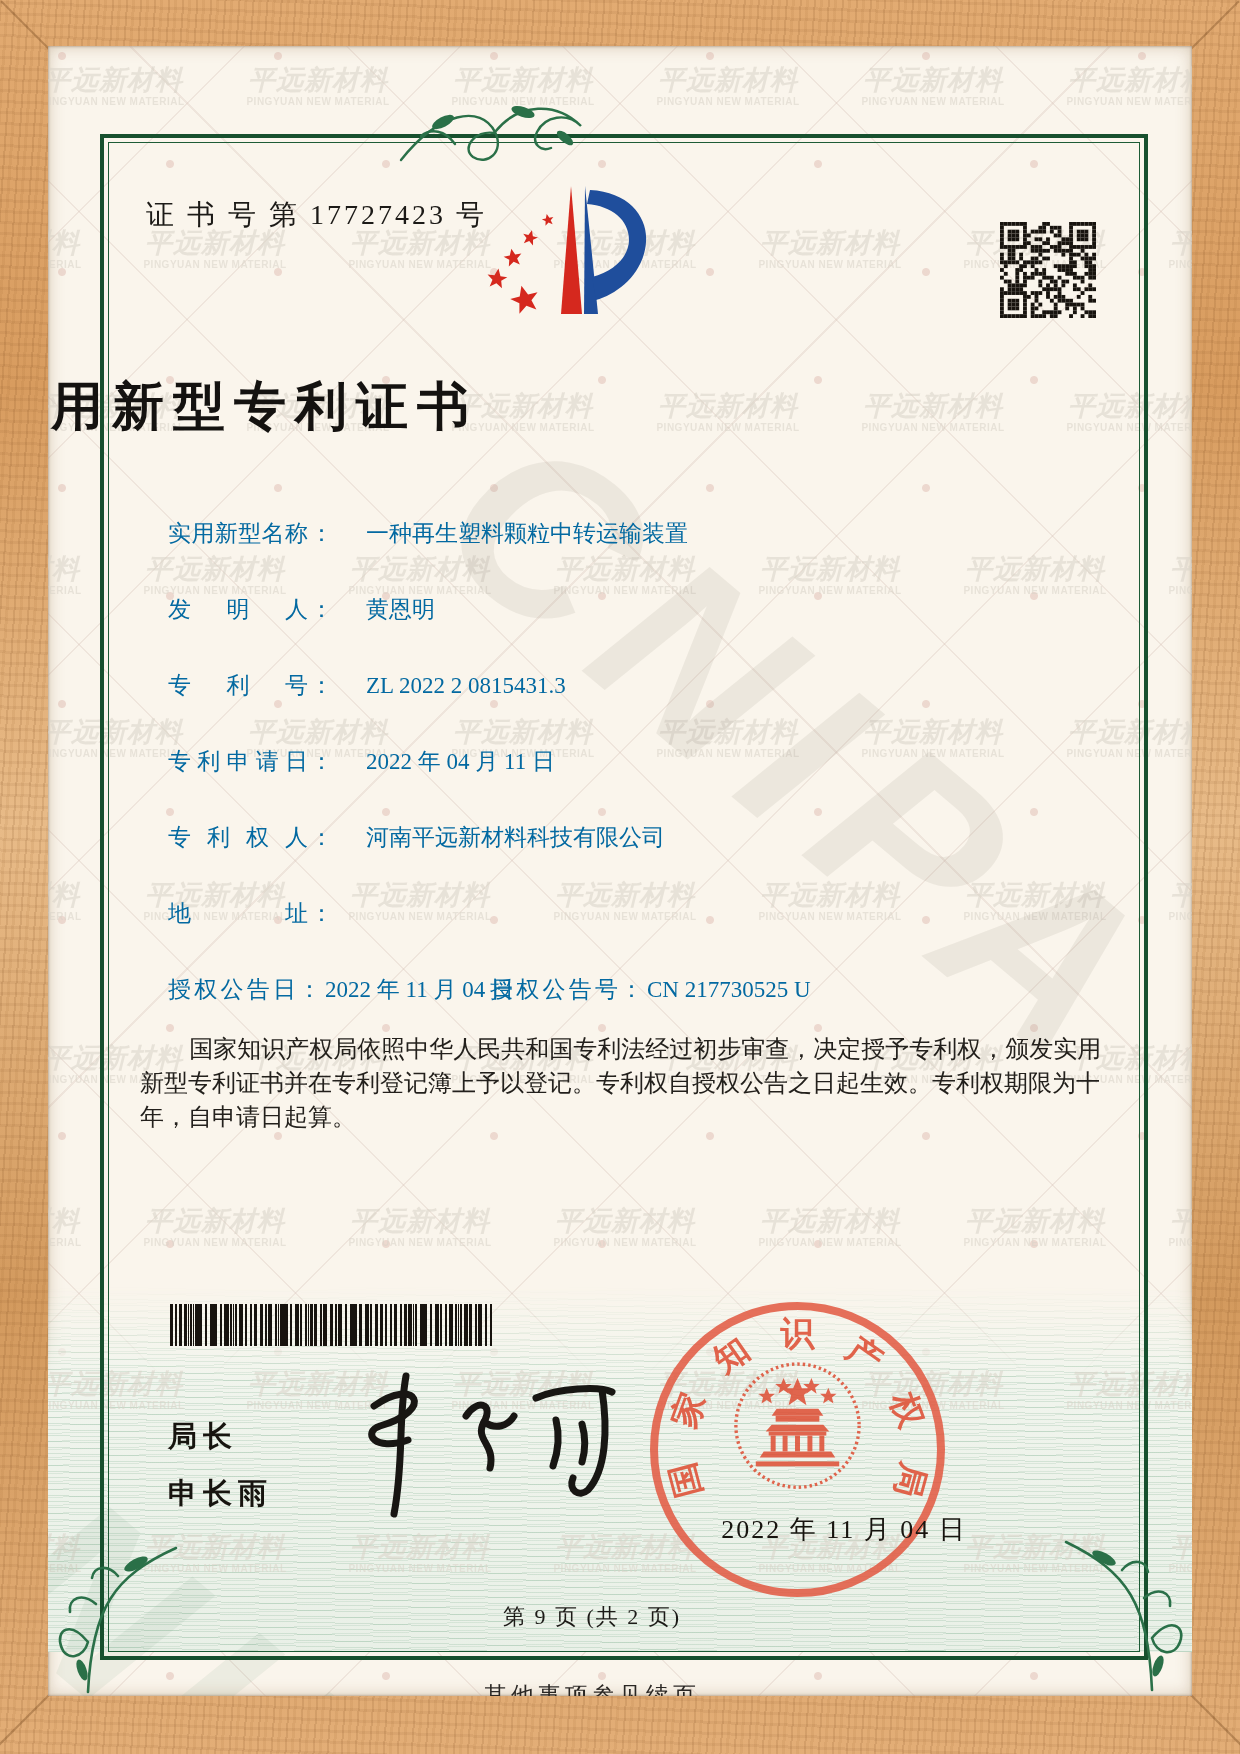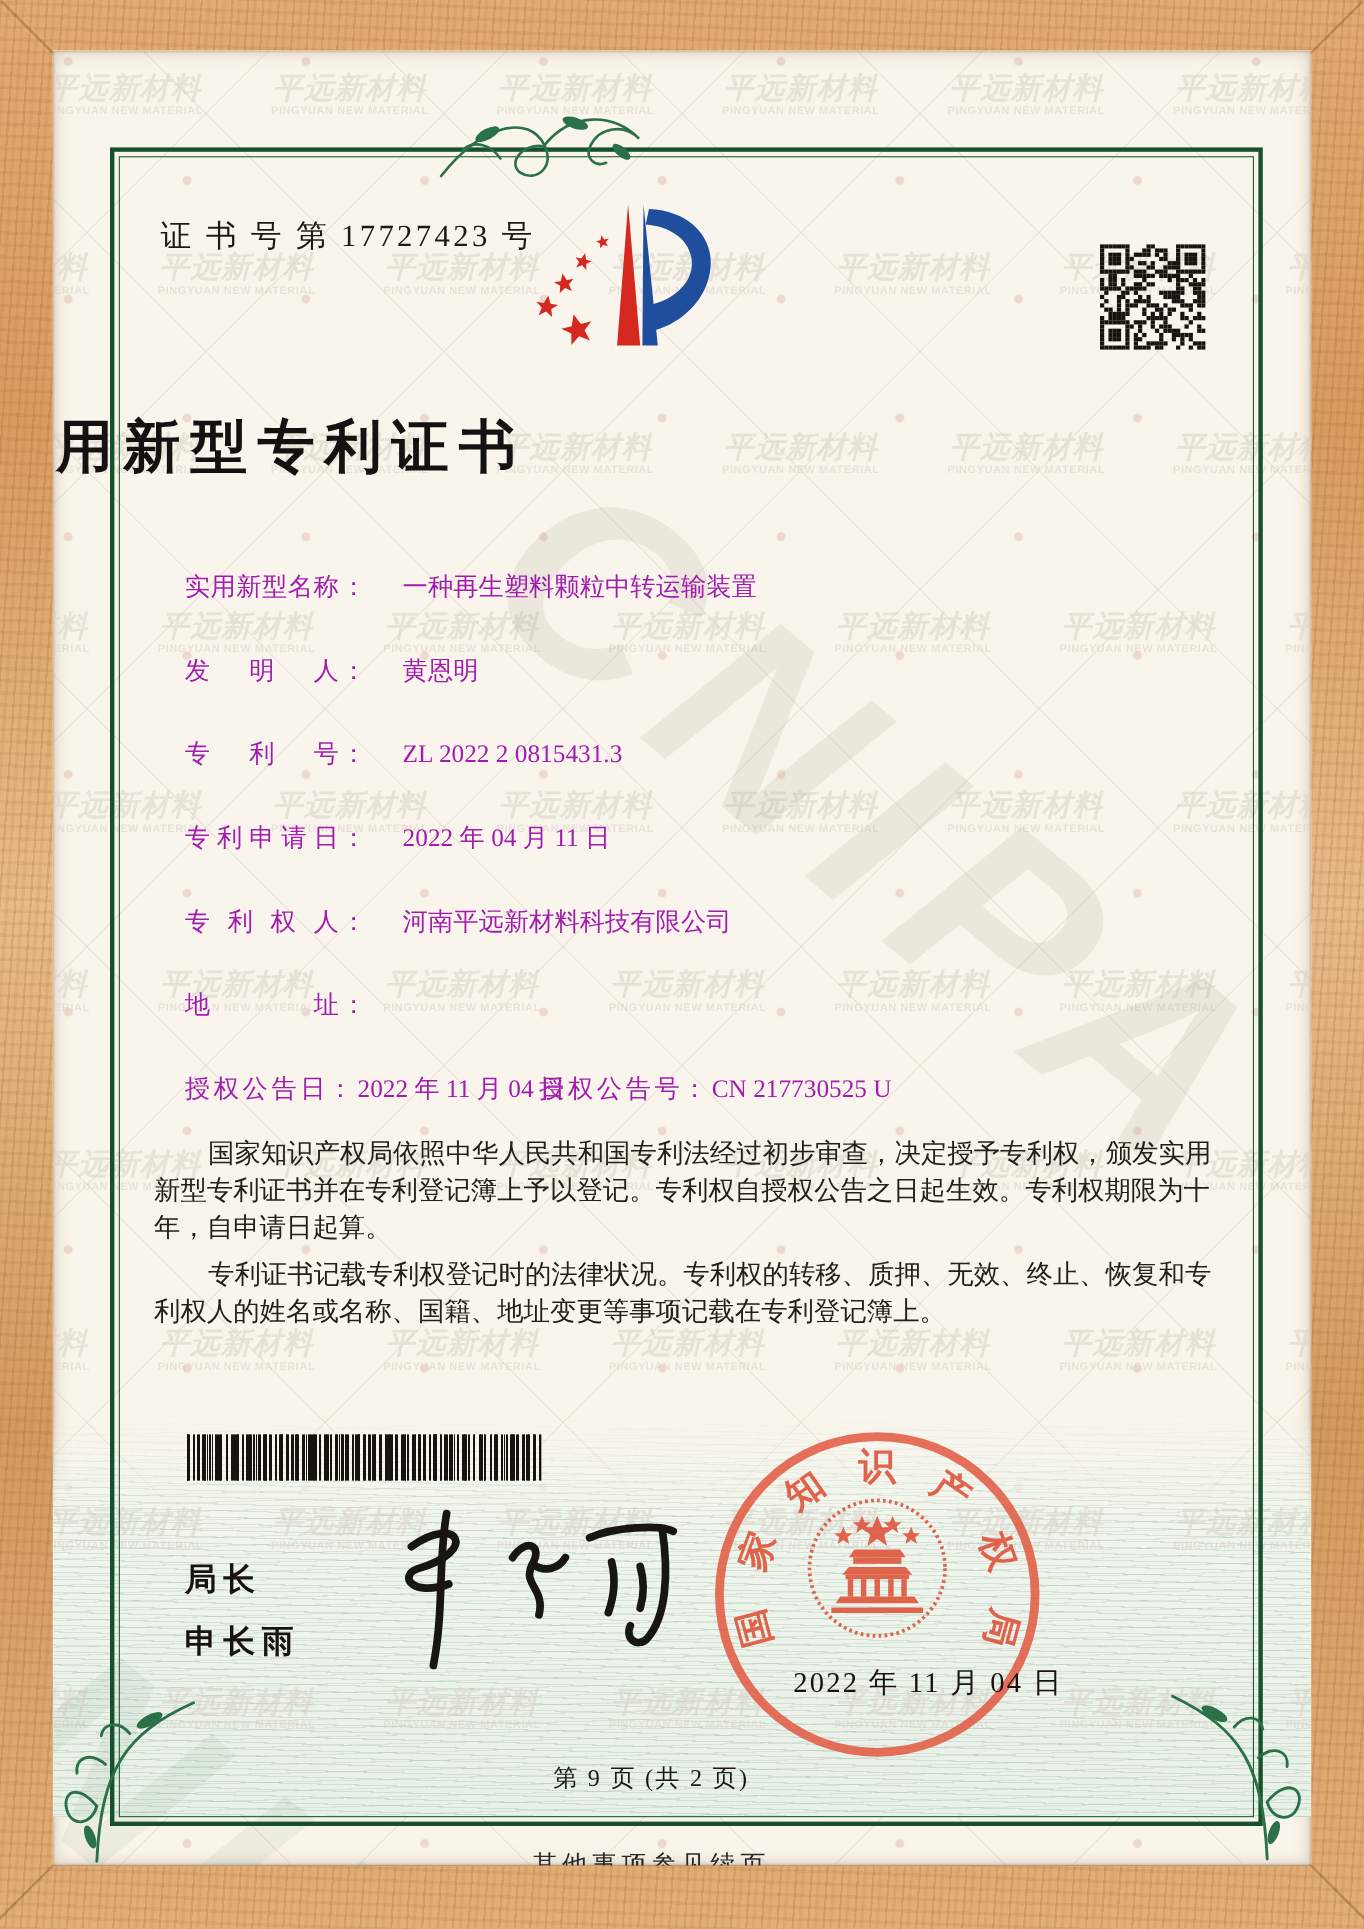--- a/index.html
+++ b/index.html
@@ -58,21 +58,21 @@
   .gborder{position:absolute;left:52px;top:88px;width:1040px;height:1518px;
       border:4px solid #17502e;}
   .gborder .inner{position:absolute;inset:4px;border:1.5px solid #1d5c36;}
 
   
   .cert-no{left:98px;top:150px;font-size:28px;letter-spacing:3px;}
   .title{left:0;top:326px;width:100%;text-align:left;}
   .title span{position:relative;left:-58px;font-size:52px;font-weight:700;letter-spacing:9px;color:#141210;}
 
   
-  .fields{left:120px;top:468px;width:876px;font-size:23px;color:#a21caf;}
+  .fields{left:120px;top:468px;width:876px;font-size:23px;color:#0369a1;}
   .field-row{display:flex;line-height:39px;margin-bottom:37px;position:relative;}
   .f-label{flex:none;width:140px;text-align-last:justify;-moz-text-align-last:justify;}
   .f-colon{flex:none;padding:0 4px 0 2px;}
   .f-value{flex:1;margin-left:29px;}
   .grant-right{position:absolute;left:322px;top:0;display:flex;width:540px;}
 
   
   .paras{left:92px;top:986px;width:968px;font-size:24px;line-height:34px;color:#23201c;}
   .paras p{margin:0 0 8px 0;text-indent:2.05em;font-family:Liberation Sans, sans-serif;}
 
@@ -835,21 +835,20 @@
           <span class="grant-right">
             <span class="f-label" style="width:128px">授权公告号</span>
             <span class="f-colon">：</span>
             <span>CN 217730525 U</span>
           </span>
         </div>
       </div>
 
     <div class="abs paras z3">
       <p>国家知识产权局依照中华人民共和国专利法经过初步审查，决定授予专利权，颁发实用新型专利证书并在专利登记簿上予以登记。专利权自授权公告之日起生效。专利权期限为十年，自申请日起算。</p>
-      <p>专利证书记载专利权登记时的法律状况。专利权的转移、质押、无效、终止、恢复和专利权人的姓名或名称、国籍、地址变更等事项记载在专利登记簿上。</p>
     </div>
 
     <div class="abs barcode z3"></div>
 
     <div class="abs director z3">
       <div>局长</div>
       <div>申长雨</div>
     </div>
 
     <svg class="abs sig z4" width="290" height="180" viewBox="0 0 290 180">

